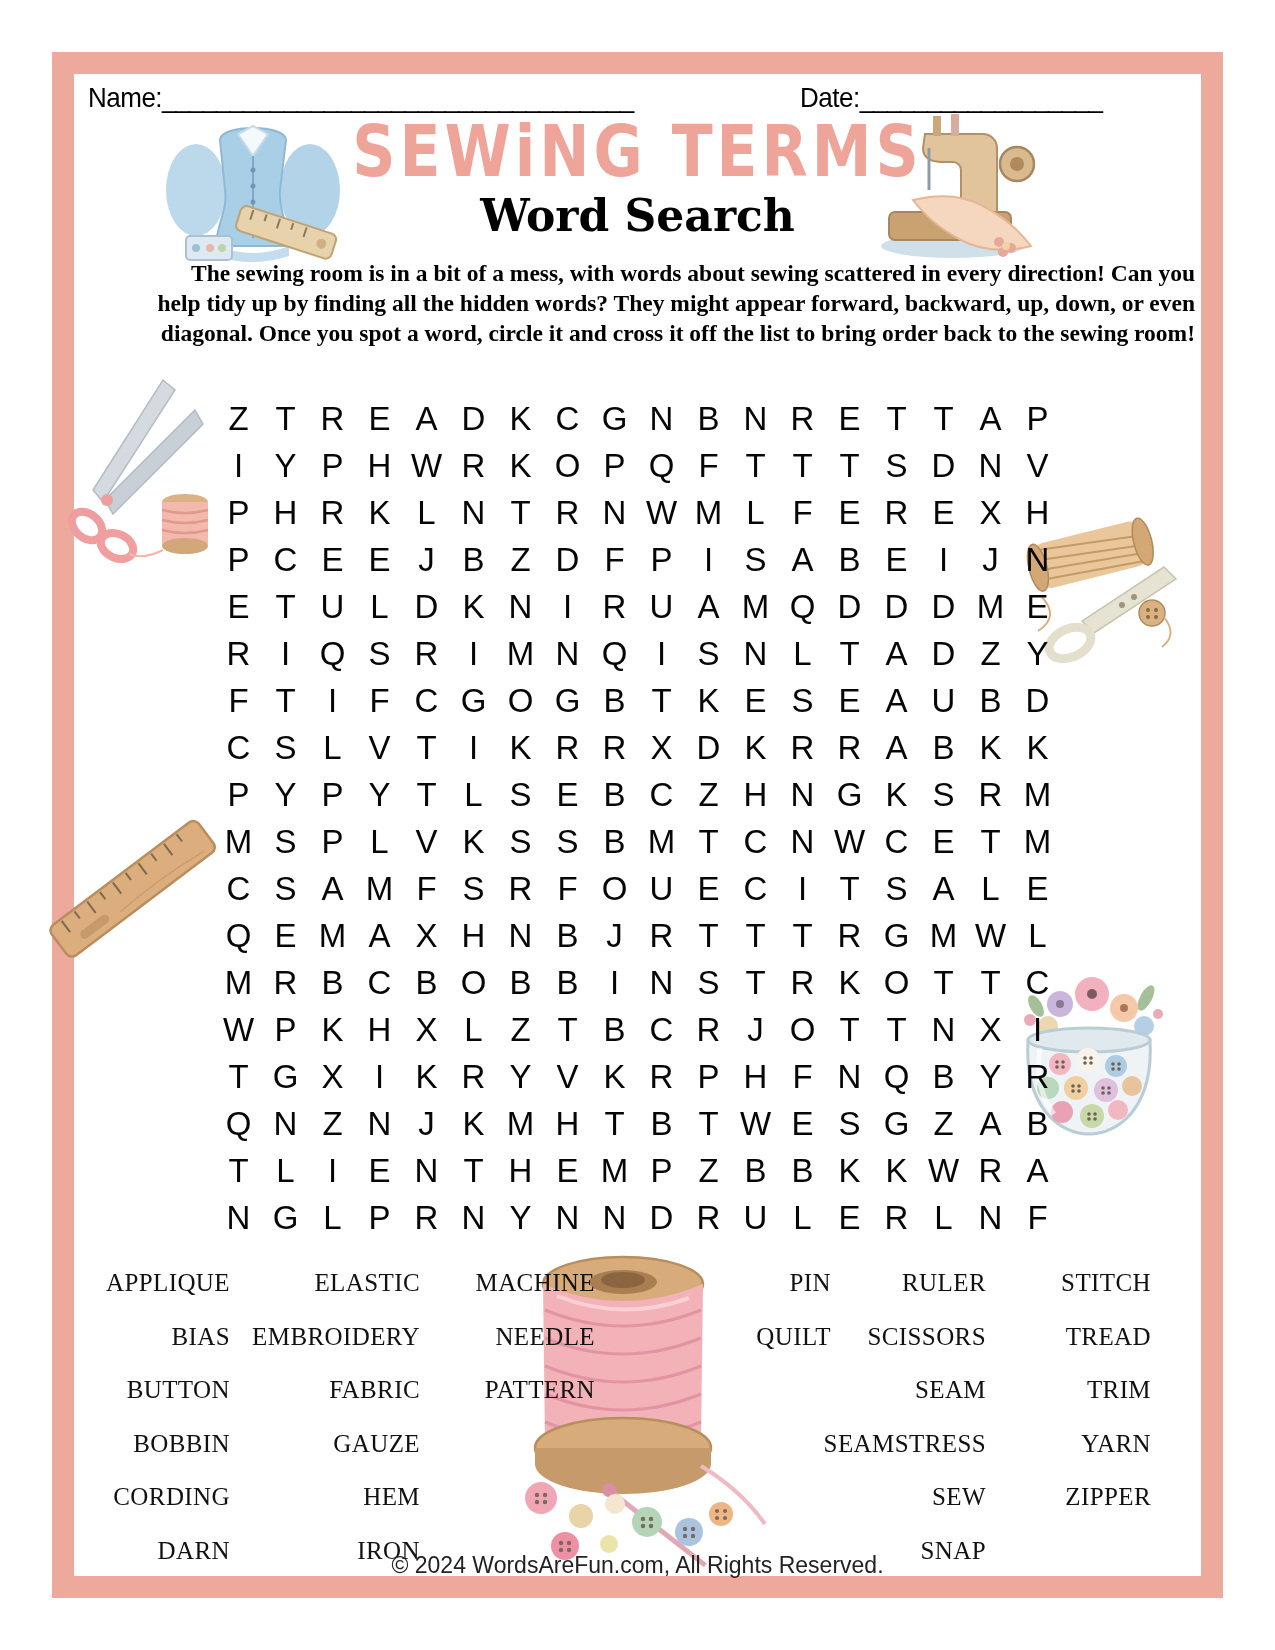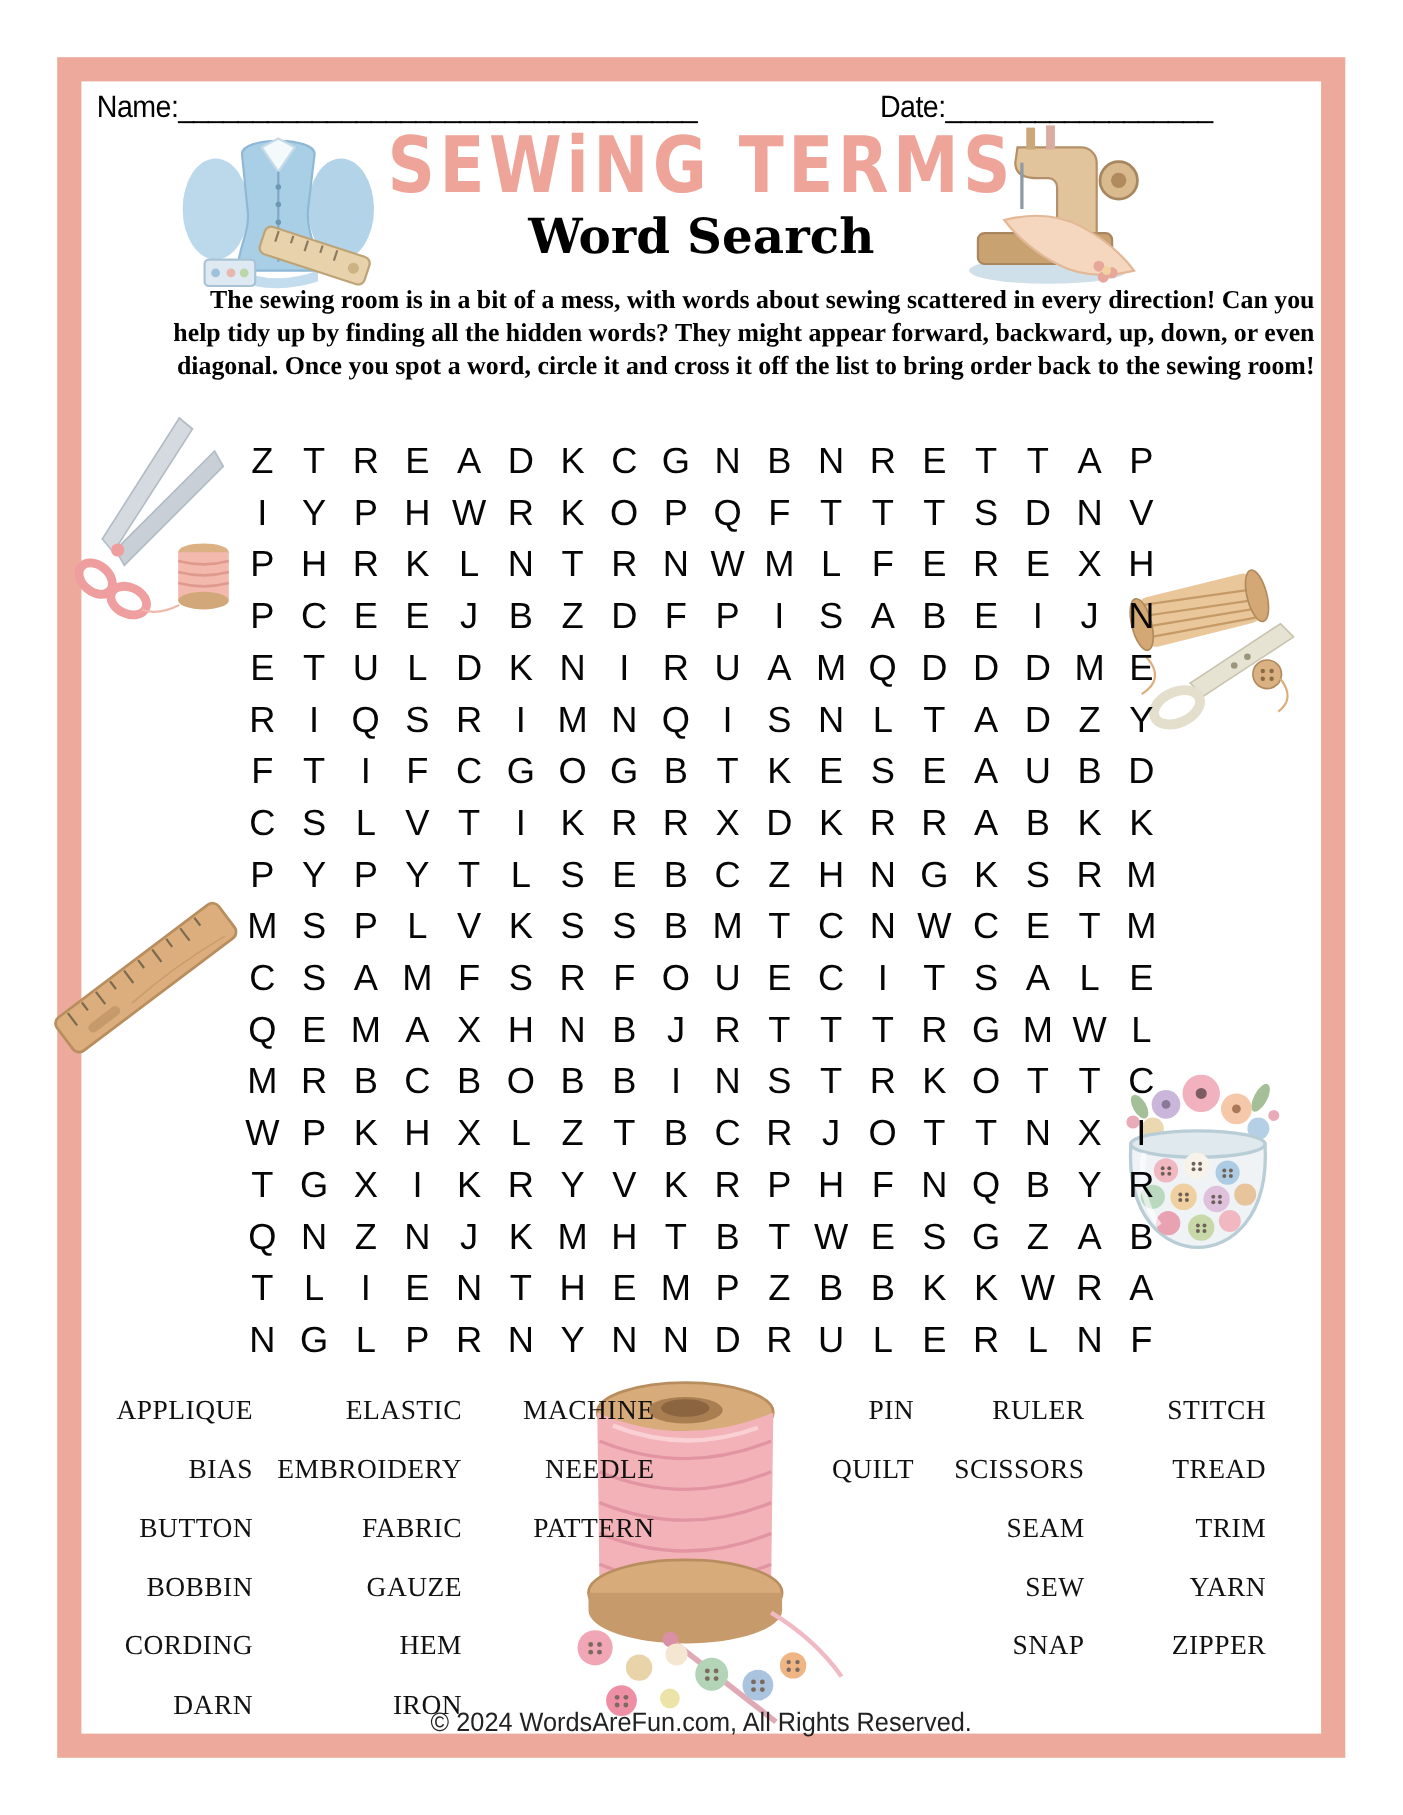--- a/index.html
+++ b/index.html
@@ -617,20 +617,21 @@
       <div class="word">PATTERN</div>
     </div>
     <div class="wcol c3">
       <div class="word">PIN</div>
       <div class="word">QUILT</div>
     </div>
     <div class="wcol c4">
       <div class="word">RULER</div>
       <div class="word">SCISSORS</div>
       <div class="word">SEAM</div>
+      <div class="word">SEAMSTRESS</div>
       <div class="word">SEW</div>
       <div class="word">SNAP</div>
     </div>
     <div class="wcol c5">
       <div class="word">STITCH</div>
       <div class="word">TREAD</div>
       <div class="word">TRIM</div>
       <div class="word">YARN</div>
       <div class="word">ZIPPER</div>
     </div>

